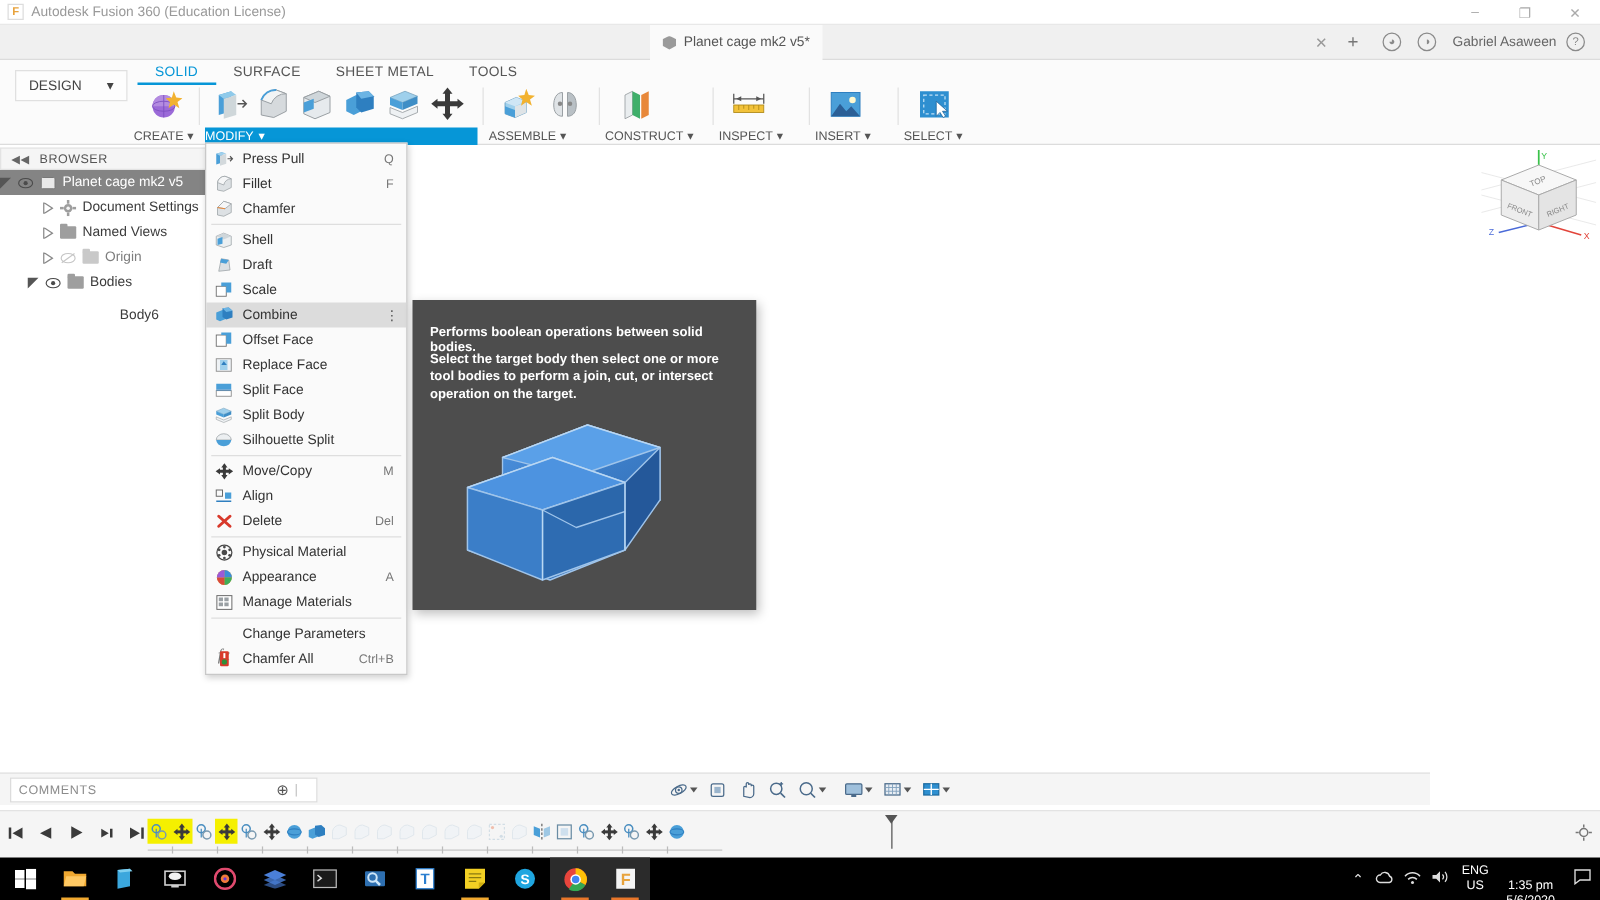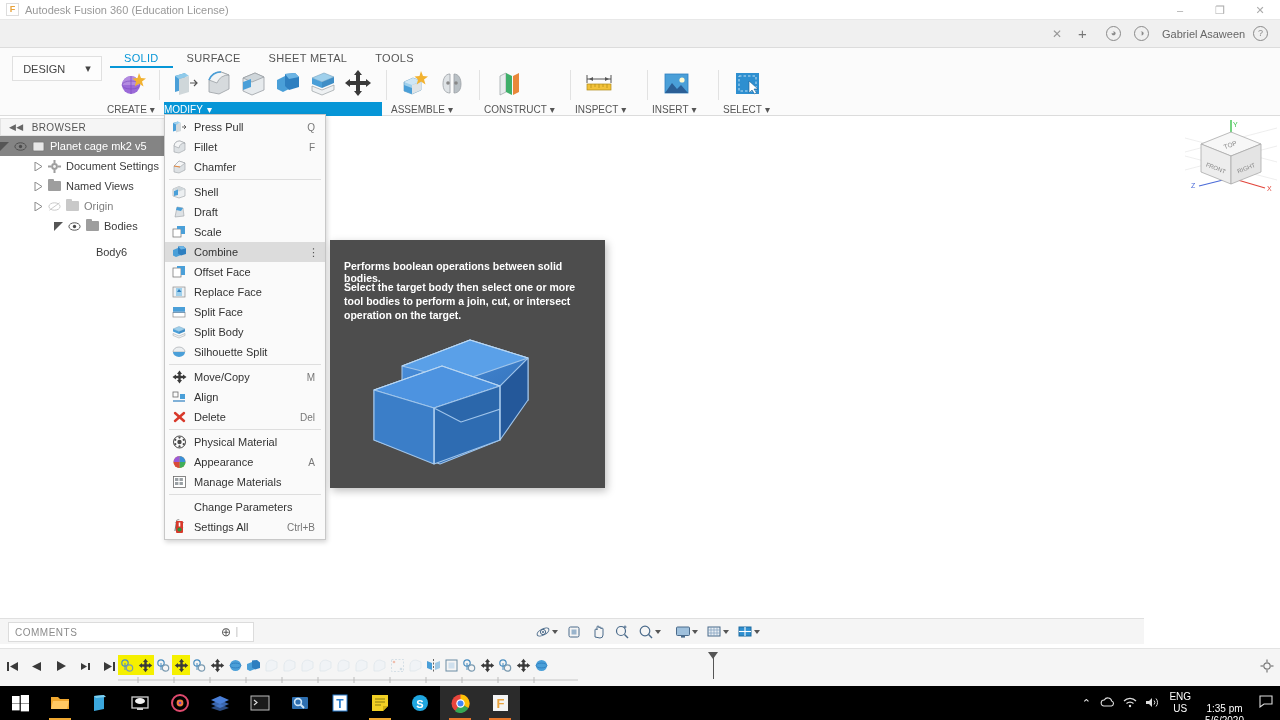--- a/index.html
+++ b/index.html
@@ -333,20 +333,24 @@
     <div class="appicon">F</div>
     <span class="title">Autodesk Fusion 360 (Education License)</span>
     <div class="wincontrols">
       <div>–</div>
       <div>❐</div>
       <div>✕</div>
     </div>
   </div>
 
   <div class="tabstrip">
+    <div class="doctab">
+      <span class="cube"></span>
+      <span class="lbl">Planet cage mk2 v5*</span>
+    </div>
     <div class="tabclose">✕</div>
     <div class="tabplus">+</div>
     <div class="tabicon1">
       <span class="circicon">◕</span>
     </div>
     <div class="tabicon2">
       <span class="circicon">◑</span>
     </div>
     <div class="username">Gabriel Asaween</div>
     <div class="helpicon">
@@ -609,21 +613,21 @@
           <polygon points="1,0 8,4.5 1,9" fill="none" stroke="#8a8a8a" stroke-width="1"></polygon>
         </svg>
       <svg class="eye" viewBox="0 0 14 11">
           <ellipse cx="7" cy="5.5" rx="6" ry="4" fill="none" stroke="#c6c6c6" stroke-width="1"></ellipse>
           <line x1="1.5" y1="9.5" x2="12.5" y2="1.5" stroke="#c6c6c6" stroke-width="1"></line>
         </svg>
       <span class="folder dim"></span>
       <span style="color:#7e7e7e">Origin</span>
     </div>
 
-    <div class="brow" style="padding-left:22px;margin-left:32px;">
+    <div class="brow" style="padding-left:22px;">
       <svg class="arrow" viewBox="0 0 9 9">
           <polygon points="0,0 9,0 0,9" fill="#555"></polygon>
         </svg>
       <svg class="eye" viewBox="0 0 14 11">
           <ellipse cx="7" cy="5.5" rx="6" ry="4" fill="none" stroke="#4b4b4b" stroke-width="1"></ellipse>
           <circle cx="7" cy="5.5" r="1.8" fill="#4b4b4b"></circle>
         </svg>
       <span class="folder"></span>
       <span>Bodies</span>
     </div>
@@ -885,21 +889,21 @@
     </div>
 
     <div class="mi">
       <span class="mico">
           <svg width="15" height="14" viewBox="0 0 15 14">
             <rect x="4" y="1" width="7" height="12" fill="#d8392b" rx="1"></rect>
             <circle cx="7.5" cy="9.5" r="2.1" fill="#2f8f3a"></circle>
             <rect x="6.7" y="2.5" width="1.6" height="4" fill="#fff"></rect>
           </svg>
         </span>
-      <span class="mlbl">Settings All</span>
+      <span class="mlbl">Chamfer All</span>
       <span class="mkey">Ctrl+B</span>
     </div>
 
   </div>
 
   <div class="tooltip">
     <div class="tt-t1">Performs boolean operations between solid bodies.</div>
     <div class="tt-t2">Select the target body then select one or more tool bodies to perform a join, cut, or intersect operation on the target.</div>
     <svg class="tt-img" viewBox="0 0 275 175">
       <defs>

